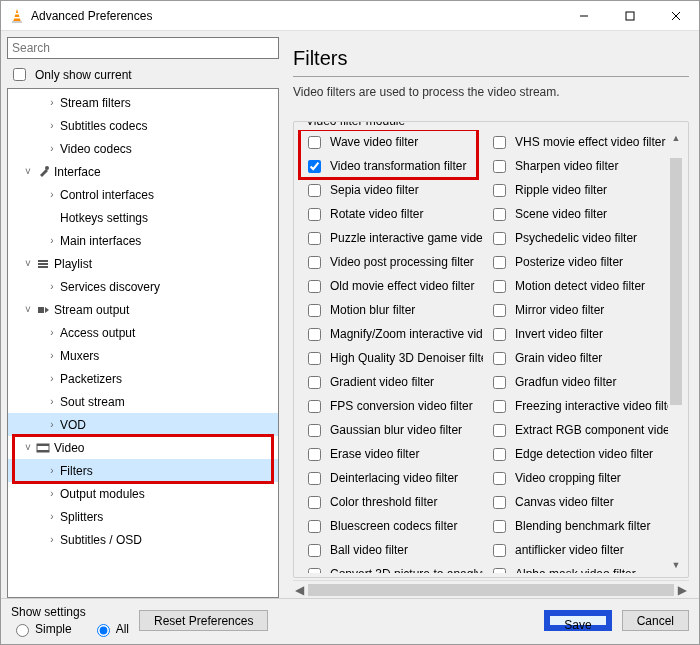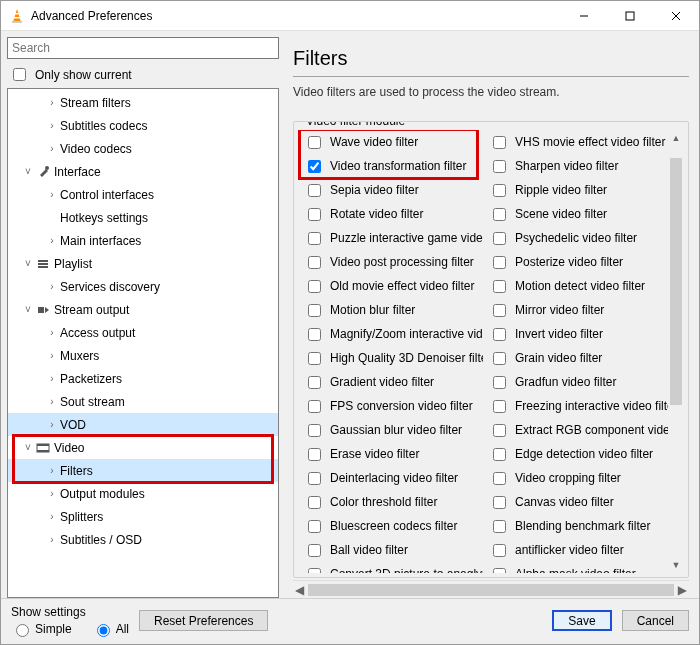--- a/index.html
+++ b/index.html
@@ -35,21 +35,21 @@
 .chkrow { height:24px; display:flex; align-items:center; gap:6px; padding-left:6px; white-space:nowrap; overflow:hidden;}
 .chkrow input { width:13px; height:13px; flex-shrink:0;}
 .hscroll { height:18px; background:#f0f0f0; border-top:1px solid #ddd; display:flex; align-items:center; justify-content:space-between; padding:0 2px; color:#666; font-size:10px; margin-top:2px;}
 .hscroll .thumb { flex:1; margin:0 4px; height:12px; background:#cdcdcd; position:relative;}
 .hscroll .thumb::after{content:"";position:absolute;left:0;top:0;width:35%;height:100%;background:#cdcdcd;}
 .footer { height: 46px; border-top:1px solid #d0d0d0; display:flex; align-items:center; padding: 4px 10px 6px 10px; background:#f0f0f0;}
 .showset { display:flex; flex-direction:column; gap:2px; font-size:12px;}
 .radios { display:flex; gap:20px; align-items:flex-start;}
 .radios label{display:flex;align-items:center;gap:3px;}
 .fbtn { height:21px; padding: 2px 14px; background:#e1e1e1; border:1px solid #adadad; margin-left:10px; font-size:12px;}
-.fbtn.save { border:2px solid #1d4ed8; background:#e5f1fb;}
+.fbtn.save { border:6px solid #1d4ed8; background:#e5f1fb;}
 .spacer { flex:1;}
 
 .tree::-webkit-scrollbar{width:16px;}
 .tree::-webkit-scrollbar-thumb{background:#cdcdcd;}
 .filtcols::-webkit-scrollbar{width:16px;}
 .filtcols::-webkit-scrollbar-thumb{background:#cdcdcd;}
 .vscroll-fake{width:16px; background:#f0f0f0; display:flex; flex-direction:column;}
 .vscroll-fake .arr{height:16px; display:flex;align-items:center;justify-content:center;color:#666;font-size:9px;}
 .vscroll-fake .track{flex:1; background:#f0f0f0; position:relative;}
 .vscroll-fake .thumb2{position:absolute; left:2px; right:2px; top:3%; height:60%; background:#cdcdcd;}

